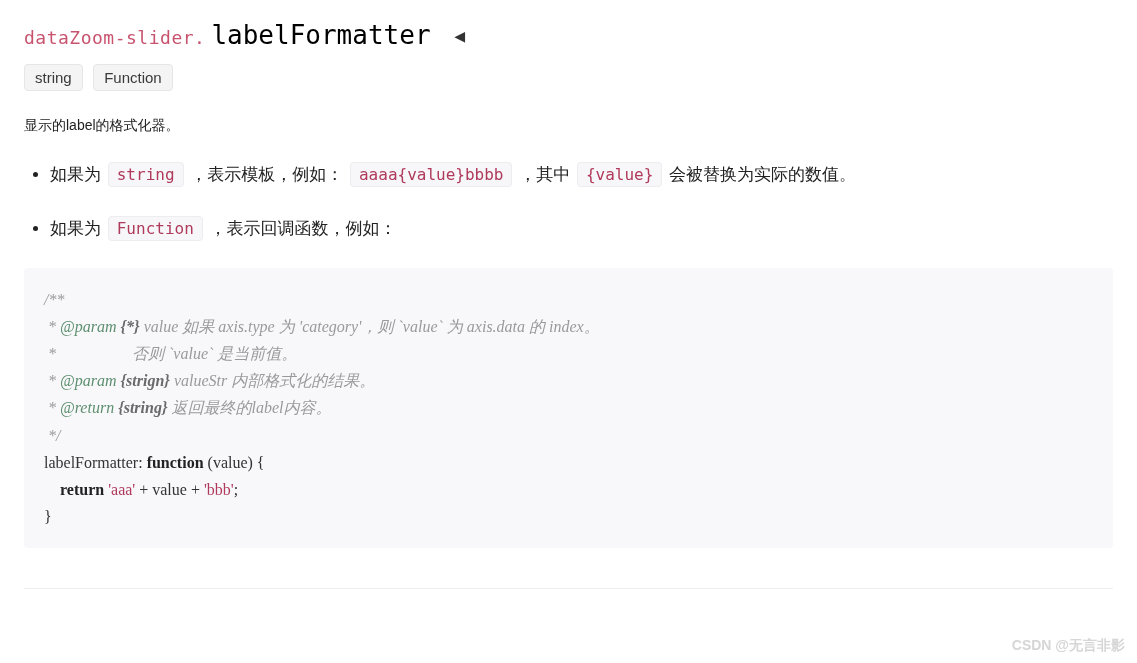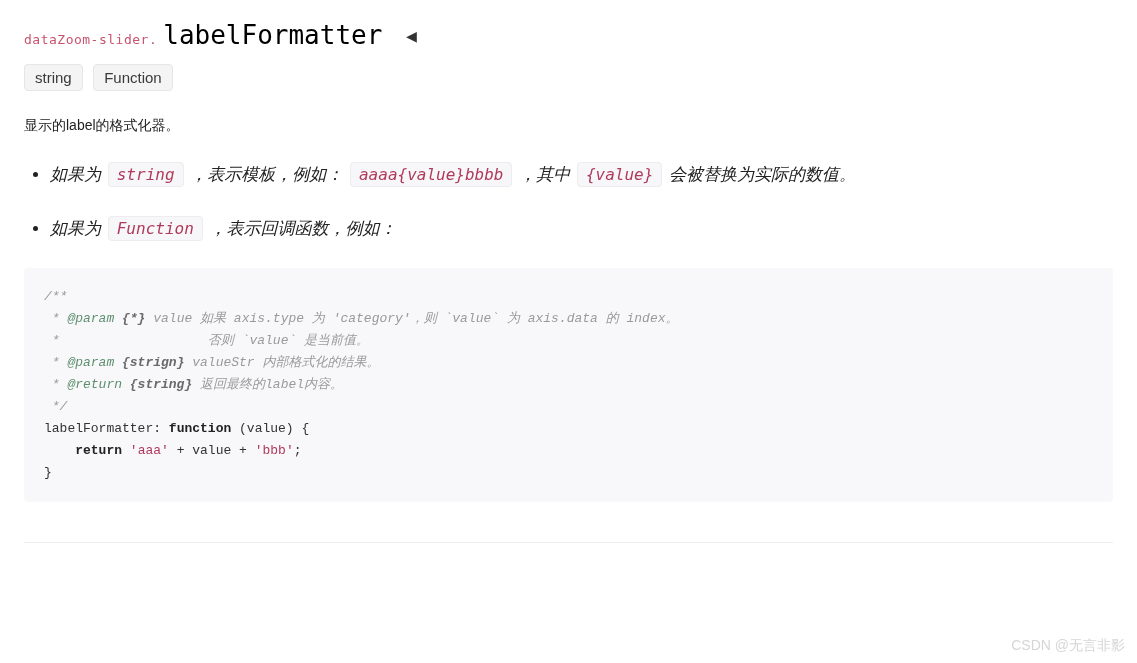--- a/index.html
+++ b/index.html
@@ -11,21 +11,21 @@
     color: #333;
     background: #fff;
     width: 1137px;
   }
   .heading {
     font-family: "Consolas", "Monaco", monospace;
     margin-bottom: 14px;
   }
   .heading .prefix {
     color: #c8536f;
-    font-size: 13px;
+    font-size: 18px;
     letter-spacing: 0.5px;
   }
   .heading .name {
     color: #000000;
     font-size: 26px;
     font-weight: 400;
     margin-left: 6px;
   }
   .heading .collapse-icon {
     display: inline-block;
@@ -46,21 +46,20 @@
     margin-right: 6px;
   }
   .desc {
     font-size: 14px;
     color: #222;
     margin-bottom: 24px;
   }
   ul.bullets {
     padding-left: 26px;
     margin: 8px 0 20px 0;
-    font-style: italic;
   }
   ul.bullets li {
     font-size: 17px;
     color: #222;
     margin-bottom: 22px;
     line-height: 1.9;
   }
   .inline-code {
     font-family: "Consolas", "Monaco", monospace;
     background: #f7f7f9;
@@ -68,40 +67,41 @@
     border-radius: 4px;
     padding: 2px 8px;
     color: #b03a5b;
     font-size: 16px;
     margin: 0 2px;
   }
   .codeblock {
     background: #f8f8fb;
     border-radius: 4px;
     padding: 18px 20px;
-    font-family: Liberation Mono, monospace;
-    font-size: 13px;
+    font-family: Liberation Serif, serif;
+    font-size: 16px;
     line-height: 1.7;
     color: #333;
     white-space: pre;
     overflow-x: auto;
     margin-bottom: 40px;
   }
   .c-comment { color: #9a9a9a; font-style: italic; }
   .c-tag     { color: #5d8f6e; font-style: italic; }
   .c-type    { color: #6a6a6a; font-style: italic; font-weight: bold; }
   .c-kw      { color: #222; font-weight: bold; }
   .c-str     { color: #b03a5b; }
   .watermark {
     position: fixed;
     right: 12px;
     bottom: 8px;
     font-size: 14px;
     color: #d6d6d6;
     pointer-events: none;
+    font-weight: bold;
   }
   hr.footer-rule {
     border: none;
     border-top: 1px solid #eee;
     margin-top: 30px;
   }
 </style>
 </head>
 <body>
 

